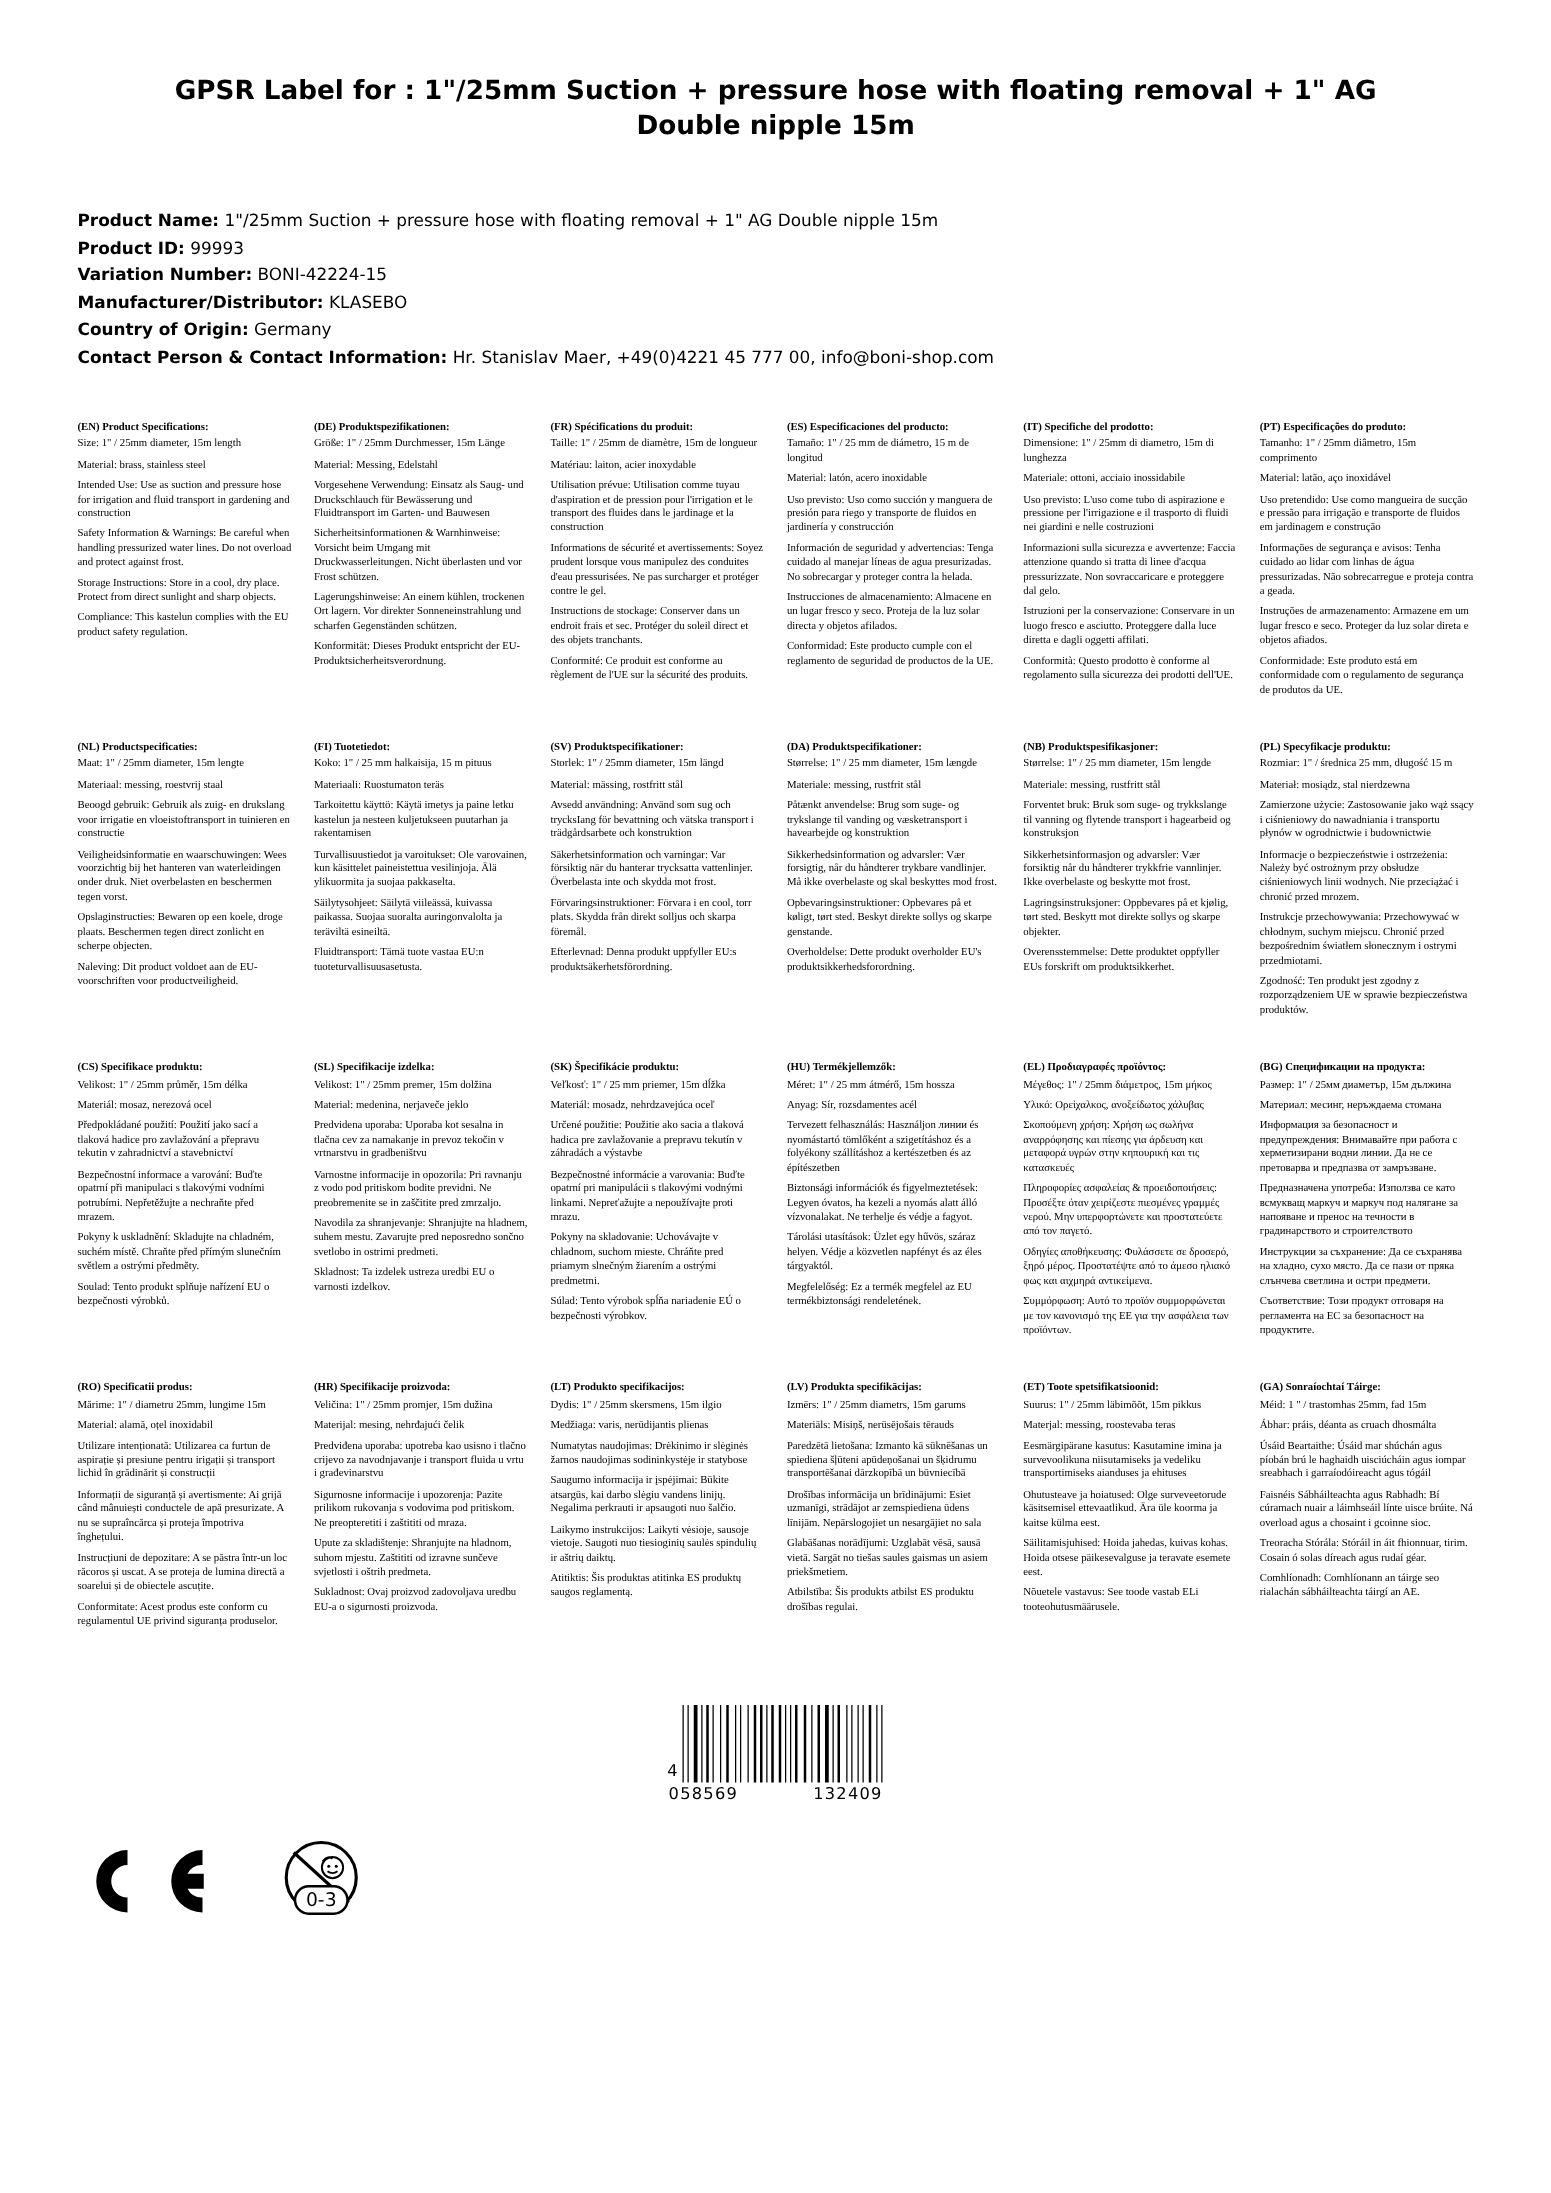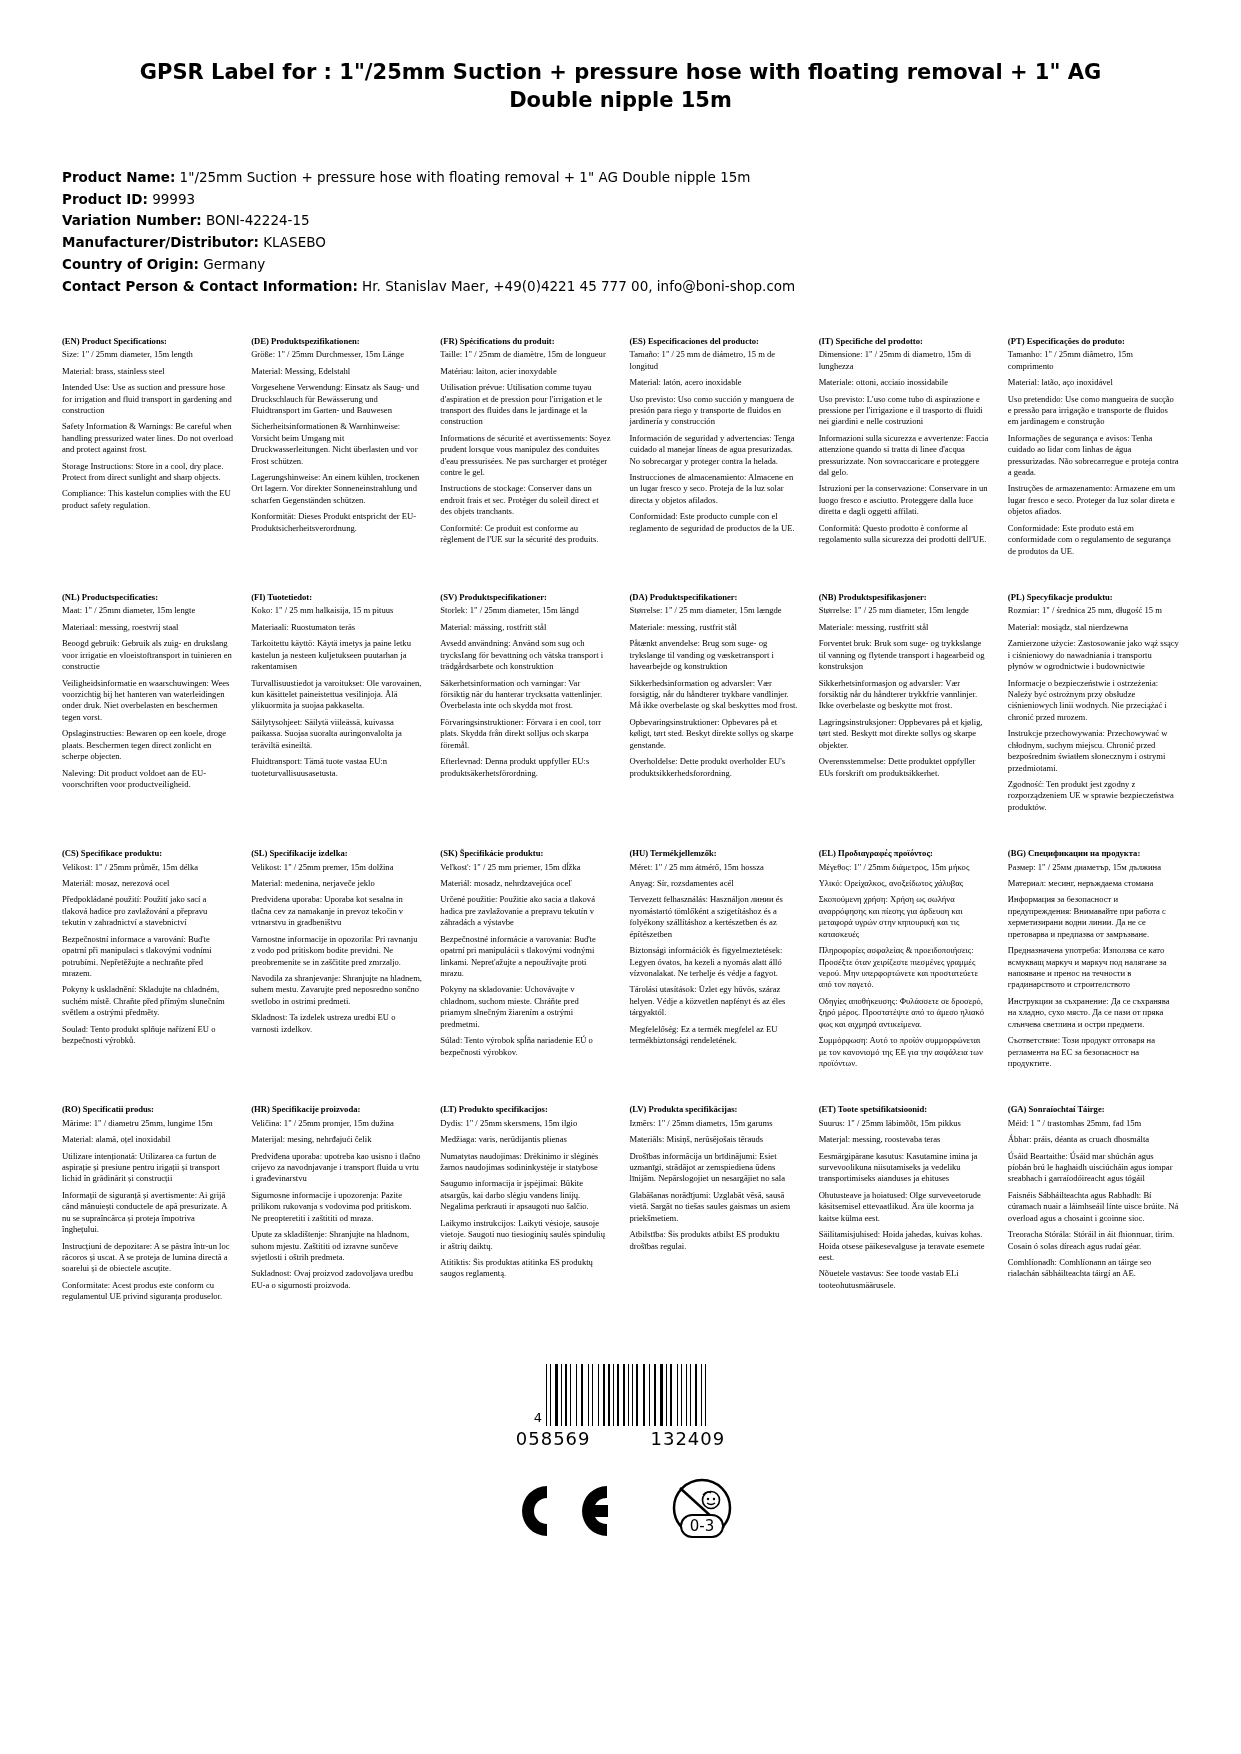--- a/index.html
+++ b/index.html
@@ -85,27 +85,26 @@
   .bars i {
     display: block;
     background: #000;
     height: 100%;
     margin-right: 1px;
   }
   .bc-numbers {
     display: flex;
     gap: 60px;
     margin-top: 2px;
-    font-size: 18px;
+    font-size: 13px;
     letter-spacing: 1px;
   }
   .marks {
     margin-top: 26px;
     display: flex;
-    justify-content: center;
     align-items: center;
     gap: 48px;
   }
   .ce-mark {
     font-size: 0;
     line-height: 0;
   }
   .age-mark {
     position: relative;
     width: 72px;
@@ -398,20 +397,21 @@
         <p>Laikymo instrukcijos: Laikyti vėsioje, sausoje vietoje. Saugoti nuo tiesioginių saulės spindulių ir aštrių daiktų.</p>
         <p>Atitiktis: Šis produktas atitinka ES produktų saugos reglamentą.</p>
       </div>
     </div>
 
     <div class="spec-cell">
       <div class="spec-head">(LV) Produkta specifikācijas:</div>
       <div class="spec-body">
         <p>Izmērs: 1" / 25mm diametrs, 15m garums</p>
         <p>Materiāls: Misiņš, nerūsējošais tērauds</p>
+        <p>Paredzētā lietošana: Izmanto kā sūknēšanas un spiediena šļūteni apūdeņošanai un šķidrumu transportēšanai dārzkopībā un būvniecībā</p>
         <p>Drošības informācija un brīdinājumi: Esiet uzmanīgi, strādājot ar zemspiediena ūdens līnijām. Nepārslogojiet un nesargājiet no sala</p>
         <p>Glabāšanas norādījumi: Uzglabāt vēsā, sausā vietā. Sargāt no tiešas saules gaismas un asiem priekšmetiem.</p>
         <p>Atbilstība: Šis produkts atbilst ES produktu drošības regulai.</p>
       </div>
     </div>
 
     <div class="spec-cell">
       <div class="spec-head">(ET) Toote spetsifikatsioonid:</div>
       <div class="spec-body">
         <p>Suurus: 1" / 25mm läbimõõt, 15m pikkus</p>

